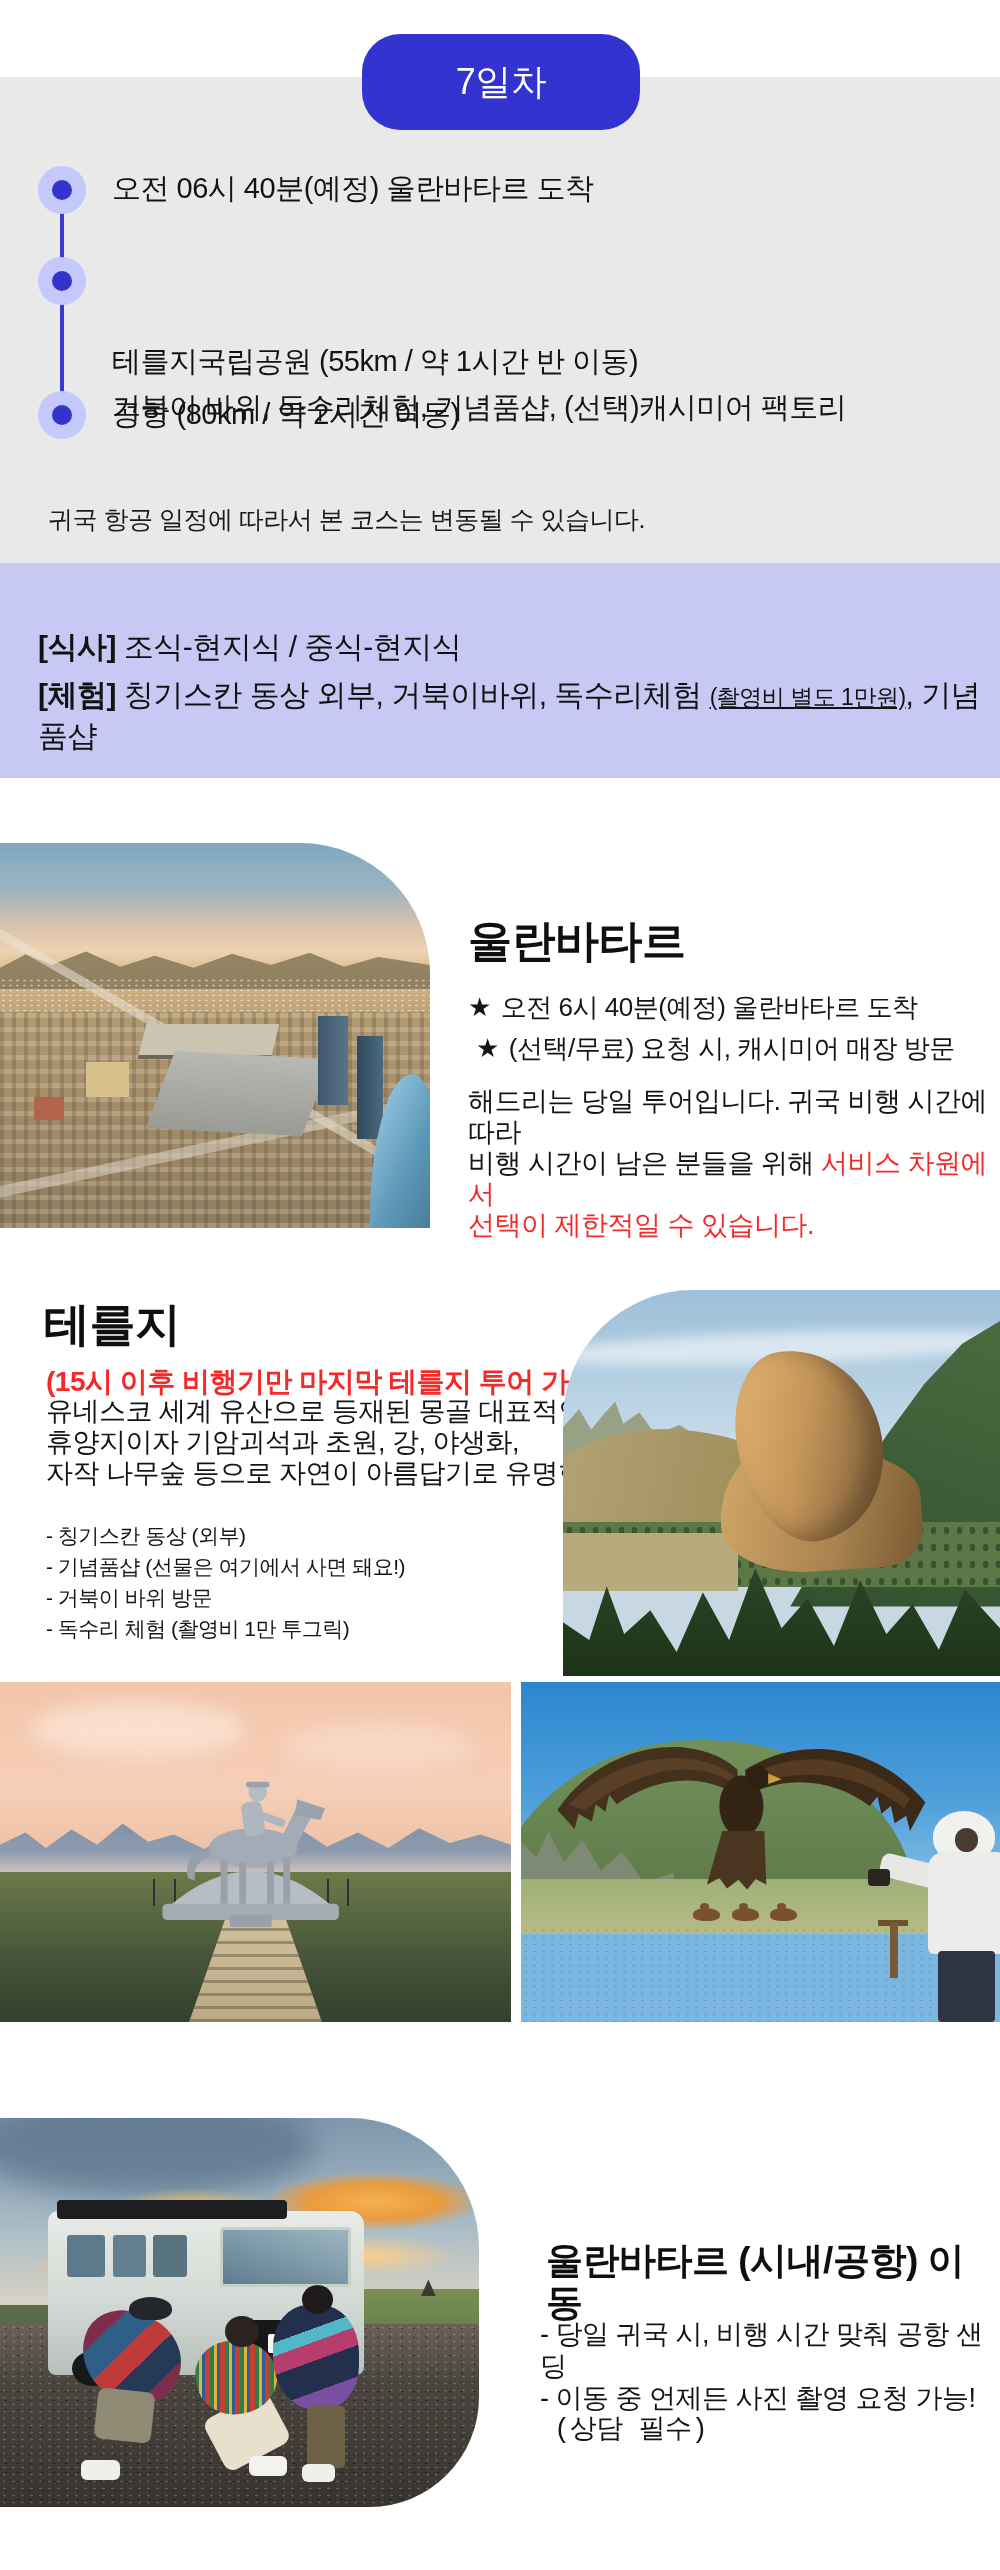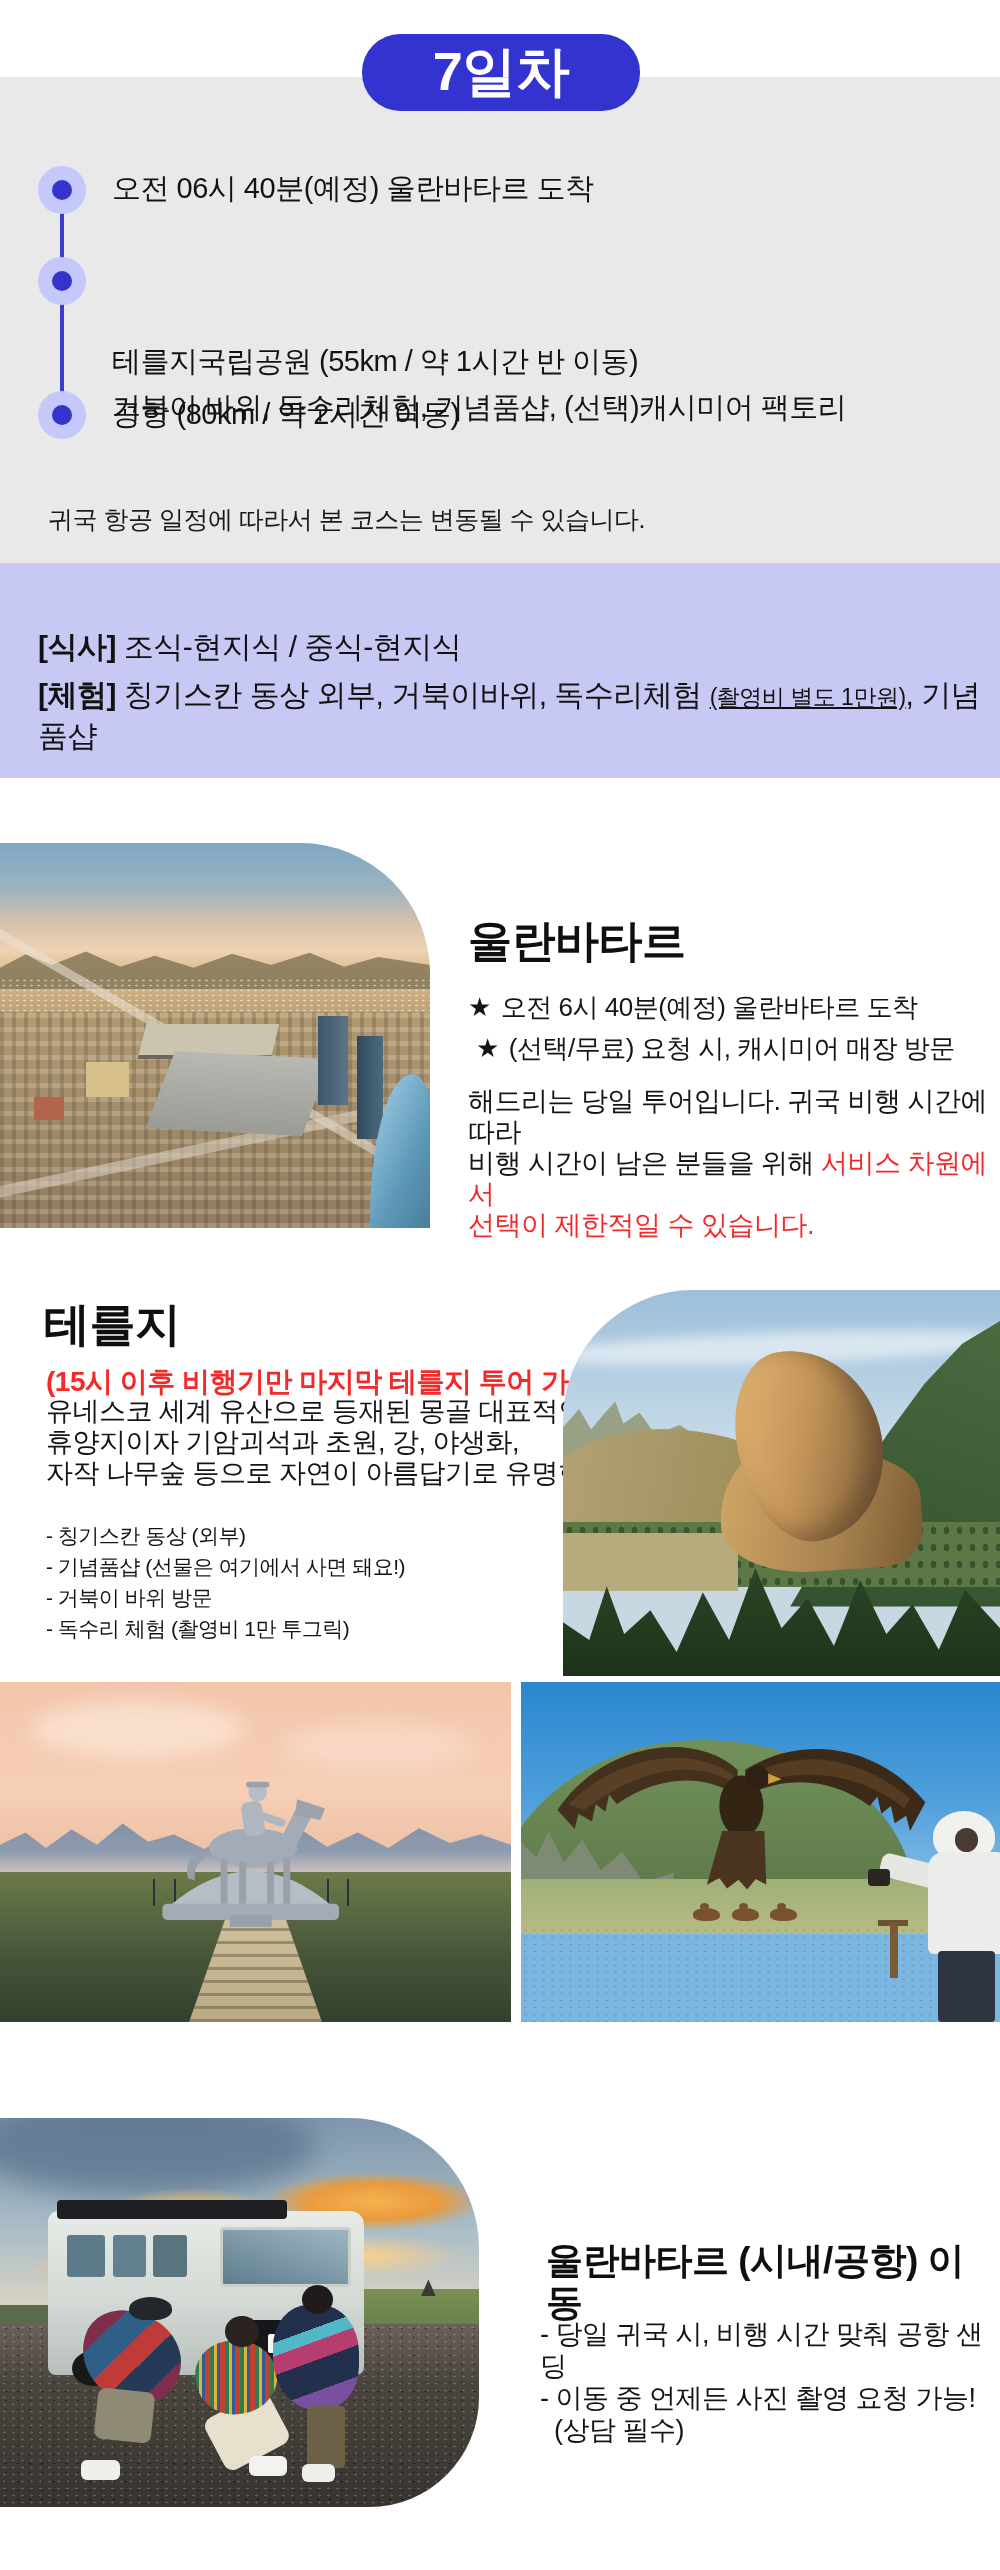--- a/index.html
+++ b/index.html
@@ -1,22 +1,22 @@
 <!DOCTYPE html>
 <html><head>
 <meta charset="utf-8">
 <style>
   html,body{margin:0;padding:0;background:#ffffff;}
   body{font-family:"Liberation Sans","DejaVu Sans",sans-serif;color:#141414;}
   #page{position:relative;width:1000px;height:2570px;background:#ffffff;overflow:hidden;letter-spacing:-0.5px;}
   .abs{position:absolute;}
 
   
-  .day-badge{left:362px;top:34px;width:278px;height:77px;border-radius:38px;background:#3333cf;
-    color:#fff;font-size:54px;font-weight:700;display:flex;align-items:center;justify-content:center;z-index:5;}
+  .day-badge{left:362px;top:34px;width:278px;height:96px;border-radius:38px;background:#3333cf;
+    color:#fff;font-size:36px;font-weight:400;display:flex;align-items:center;justify-content:center;z-index:5;}
 
   
   .gray-box{left:0;top:77px;width:1000px;height:486px;background:#e9e9e9;}
   .tl-line{left:60px;top:113px;width:4px;height:226px;background:#3b3bd0;}
   .tl-dot{width:48px;height:48px;border-radius:50%;background:#c4c8fb;left:38px;}
   .tl-dot::after{content:"";position:absolute;left:14px;top:14px;width:20px;height:20px;border-radius:50%;background:#3434cc;}
   .tl-text{left:112px;font-size:29px;line-height:33px;color:#131313;}
   .tl-text.two{line-height:46px;}
   .tl-note{left:48px;top:426px;font-size:25px;color:#1a1a1a;}
 
@@ -35,21 +35,21 @@
   .ub-bullets{left:468px;top:992px;font-size:26px;line-height:31px;}
   .ub-para{left:468px;top:1086px;font-size:27px;line-height:31px;}
 
   .tj-title{left:44px;top:1298px;font-size:46px;line-height:52px;}
   .tj-warning{left:46px;top:1363px;font-size:28px;font-weight:700;}
   .tj-desc{left:46px;top:1396px;font-size:27px;line-height:31px;}
   .tj-list{left:46px;top:1520px;font-size:21px;line-height:31px;}
 
   .tr-title{left:546px;top:2240px;font-size:37px;line-height:42px;}
   .tr-list{left:540px;top:2318px;font-size:27px;line-height:32px;}
-  .tr-indent{margin-left:14px;}
+  .tr-indent{margin-left:14px;font-family:Liberation Mono, monospace;}
 
   
   .photo{overflow:hidden;}
   .ph-city{left:0;top:843px;width:430px;height:385px;border-radius:0 130px 0 0;}
   .ph-rock{left:563px;top:1290px;width:437px;height:386px;border-radius:130px 0 0 0;}
   .ph-statue{left:0;top:1682px;width:511px;height:340px;}
   .ph-eagle{left:521px;top:1682px;width:479px;height:340px;}
   .ph-van{left:0;top:2118px;width:479px;height:389px;border-radius:0 130px 110px 0;}
   .photo .l{position:absolute;}
 

